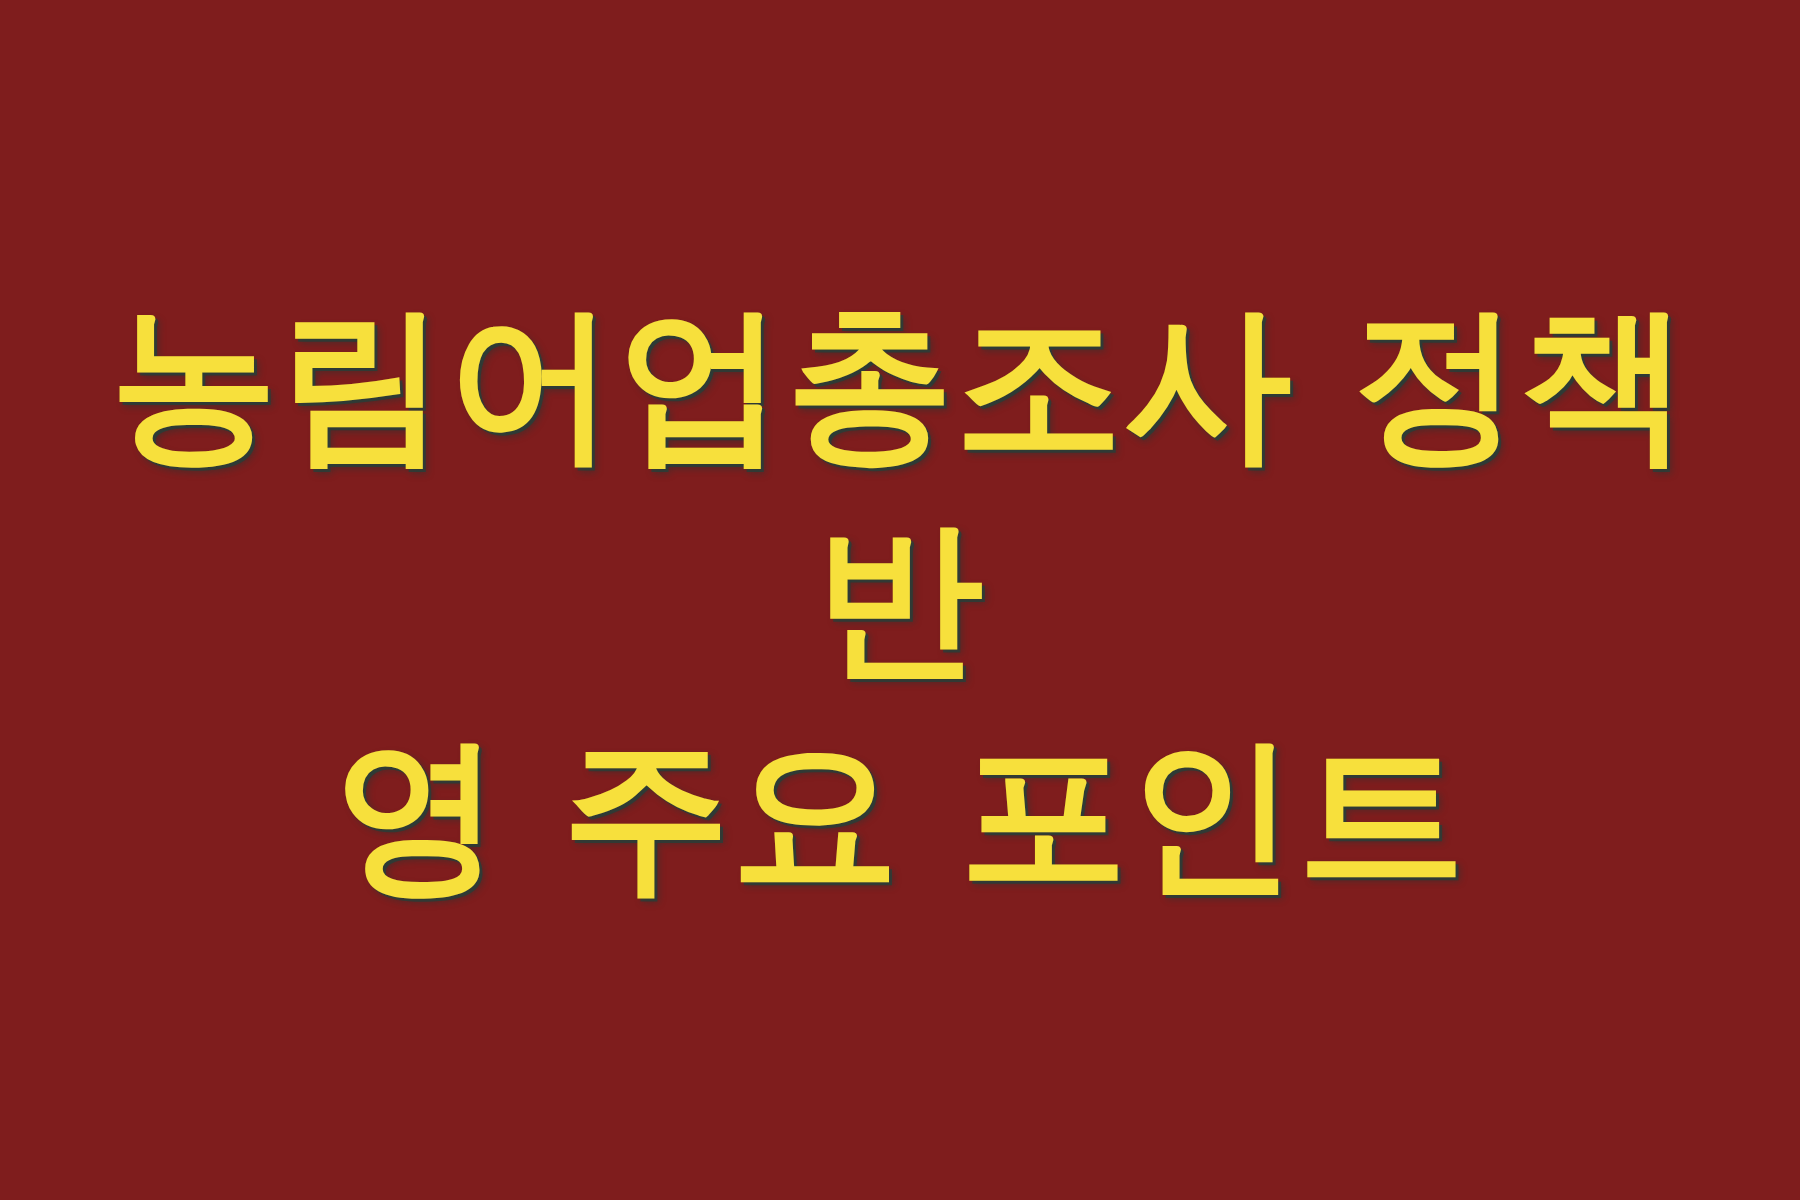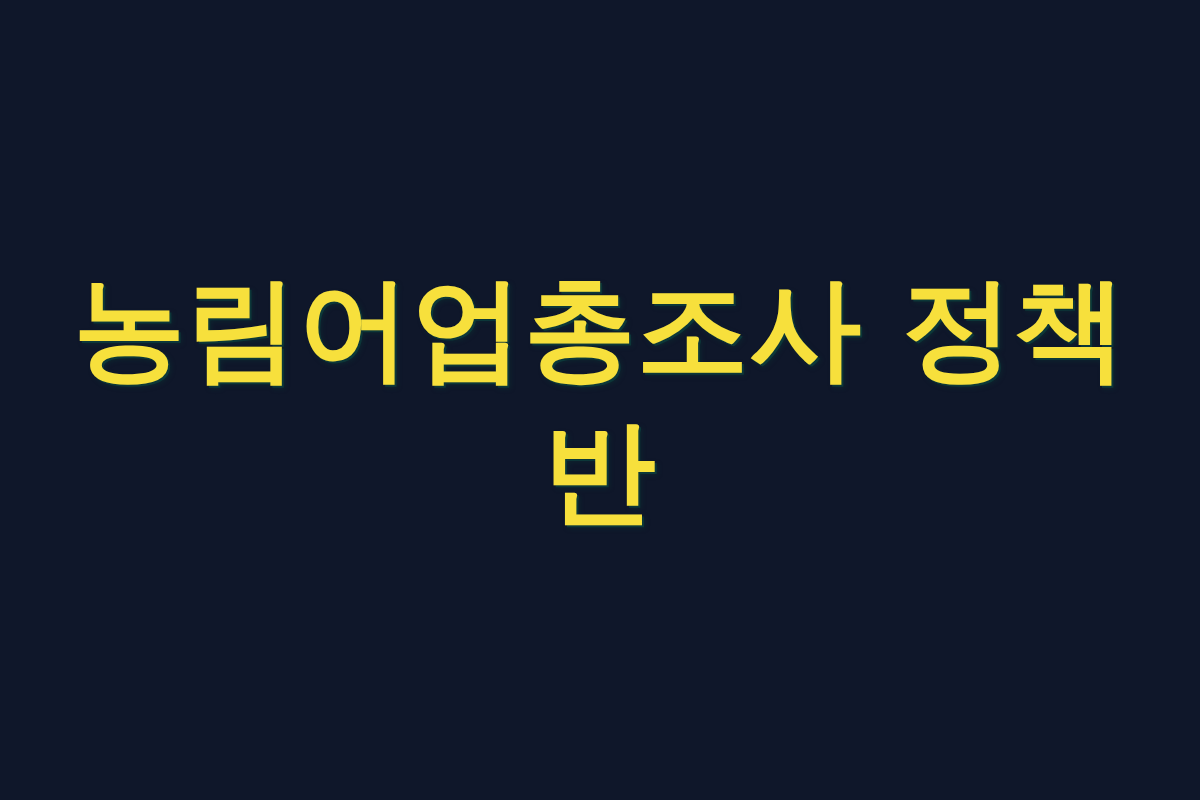--- a/index.html
+++ b/index.html
@@ -49,19 +49,20 @@
     display: block;
   }
 
   .title-line--two {
     display: block;
   }
 </style>
 </head>
 <body>
 
-<div class="banner" style="background-color: #0f172a;">
+<div class="banner" style="background-color: #7f1d1d;">
 
   <h1 class="banner-title" style="color: rgb(247, 224, 60);">
     <span class="title-line">농림어업총조사 정책 반</span>
+    <span class="title-line title-line--two">영 주요 포인트</span>
   </h1>
 
 </div>
 
 </body></html>

